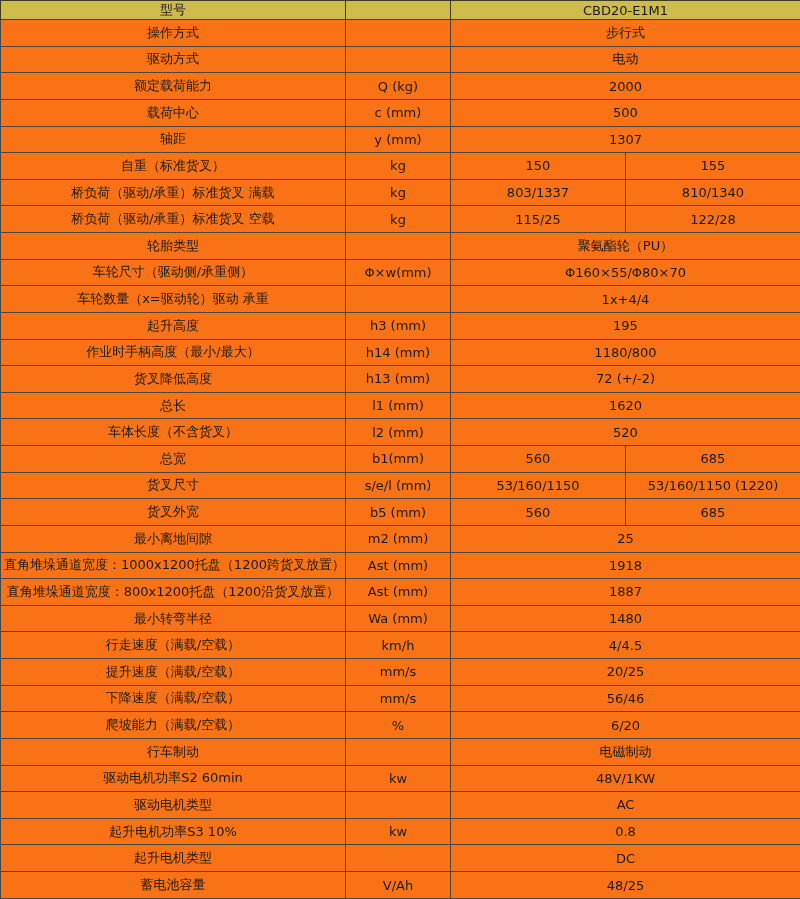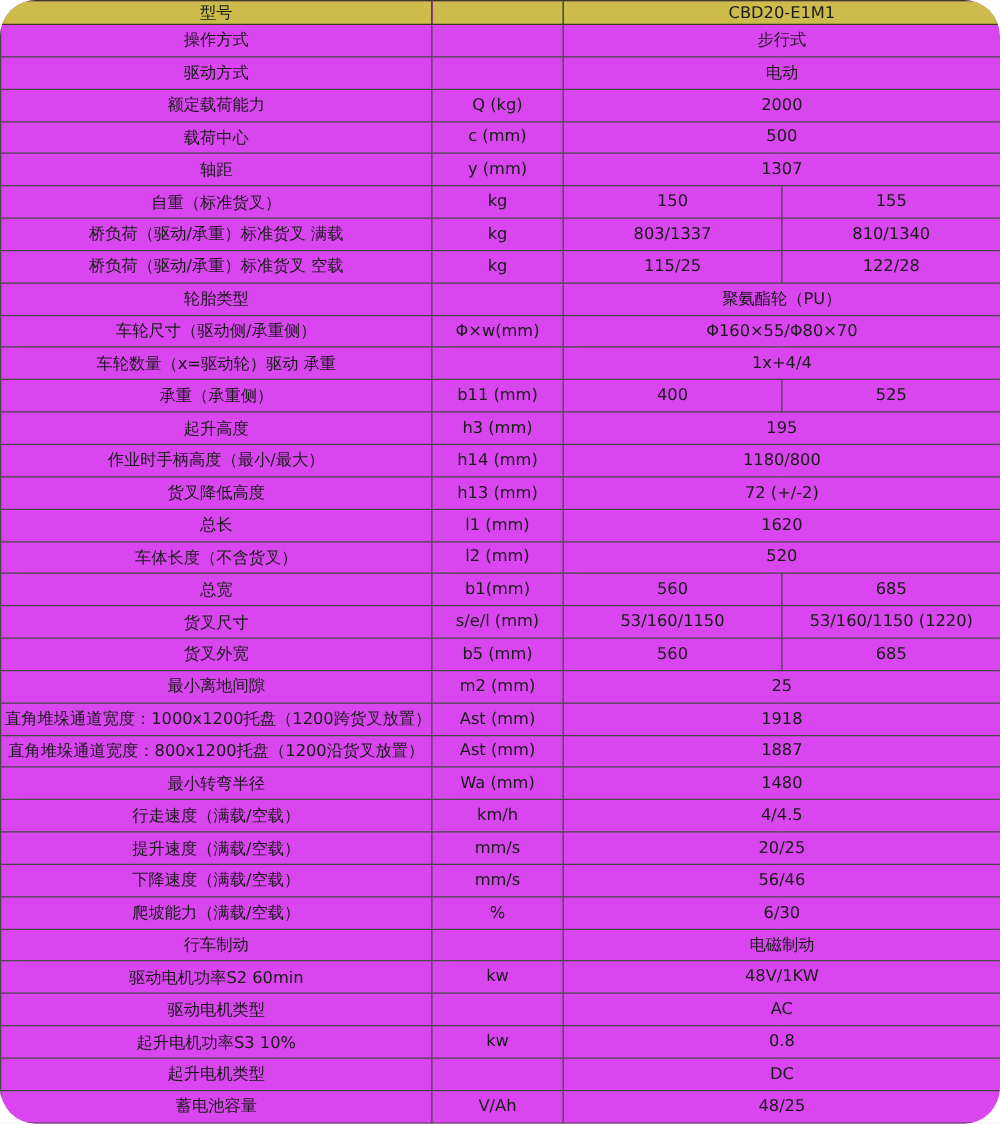--- a/index.html
+++ b/index.html
@@ -4,22 +4,21 @@
 <style>
   html, body {
     margin: 0;
     padding: 0;
     background: #ffffff;
   }
   .page {
     width: 800px;
     height: 899px;
     overflow: hidden;
-    background: #d946ef;
-    border-radius: 29px;
+    background: #f97316;
   }
   table.spec {
     width: 800px;
     height: 899px;
     border-collapse: collapse;
     table-layout: fixed;
     font-family: "DejaVu Sans", "Liberation Sans", sans-serif;
     font-size: 13px;
     color: #1a1a1a;
   }
@@ -116,26 +115,20 @@
           <td class="label-cell">车轮尺寸（驱动侧/承重侧）</td>
           <td class="unit-cell">Φ×w(mm)</td>
           <td class="value-cell" colspan="2">Φ160×55/Φ80×70</td>
         </tr>
         <tr>
           <td class="label-cell">车轮数量（x=驱动轮）驱动 承重</td>
           <td class="unit-cell"></td>
           <td class="value-cell" colspan="2">1x+4/4</td>
         </tr>
         <tr>
-          <td class="label-cell">承重（承重侧）</td>
-          <td class="unit-cell">b11 (mm)</td>
-          <td class="value-cell">400</td>
-          <td class="value-cell">525</td>
-        </tr>
-        <tr>
           <td class="label-cell">起升高度</td>
           <td class="unit-cell">h3 (mm)</td>
           <td class="value-cell" colspan="2">195</td>
         </tr>
         <tr>
           <td class="label-cell">作业时手柄高度（最小/最大）</td>
           <td class="unit-cell">h14 (mm)</td>
           <td class="value-cell" colspan="2">1180/800</td>
         </tr>
         <tr>
@@ -202,21 +195,21 @@
           <td class="value-cell" colspan="2">20/25</td>
         </tr>
         <tr>
           <td class="label-cell">下降速度（满载/空载）</td>
           <td class="unit-cell">mm/s</td>
           <td class="value-cell" colspan="2">56/46</td>
         </tr>
         <tr>
           <td class="label-cell">爬坡能力（满载/空载）</td>
           <td class="unit-cell">%</td>
-          <td class="value-cell" colspan="2">6/30</td>
+          <td class="value-cell" colspan="2">6/20</td>
         </tr>
         <tr>
           <td class="label-cell">行车制动</td>
           <td class="unit-cell"></td>
           <td class="value-cell" colspan="2">电磁制动</td>
         </tr>
         <tr>
           <td class="label-cell">驱动电机功率S2 60min</td>
           <td class="unit-cell">kw</td>
           <td class="value-cell" colspan="2">48V/1KW</td>

